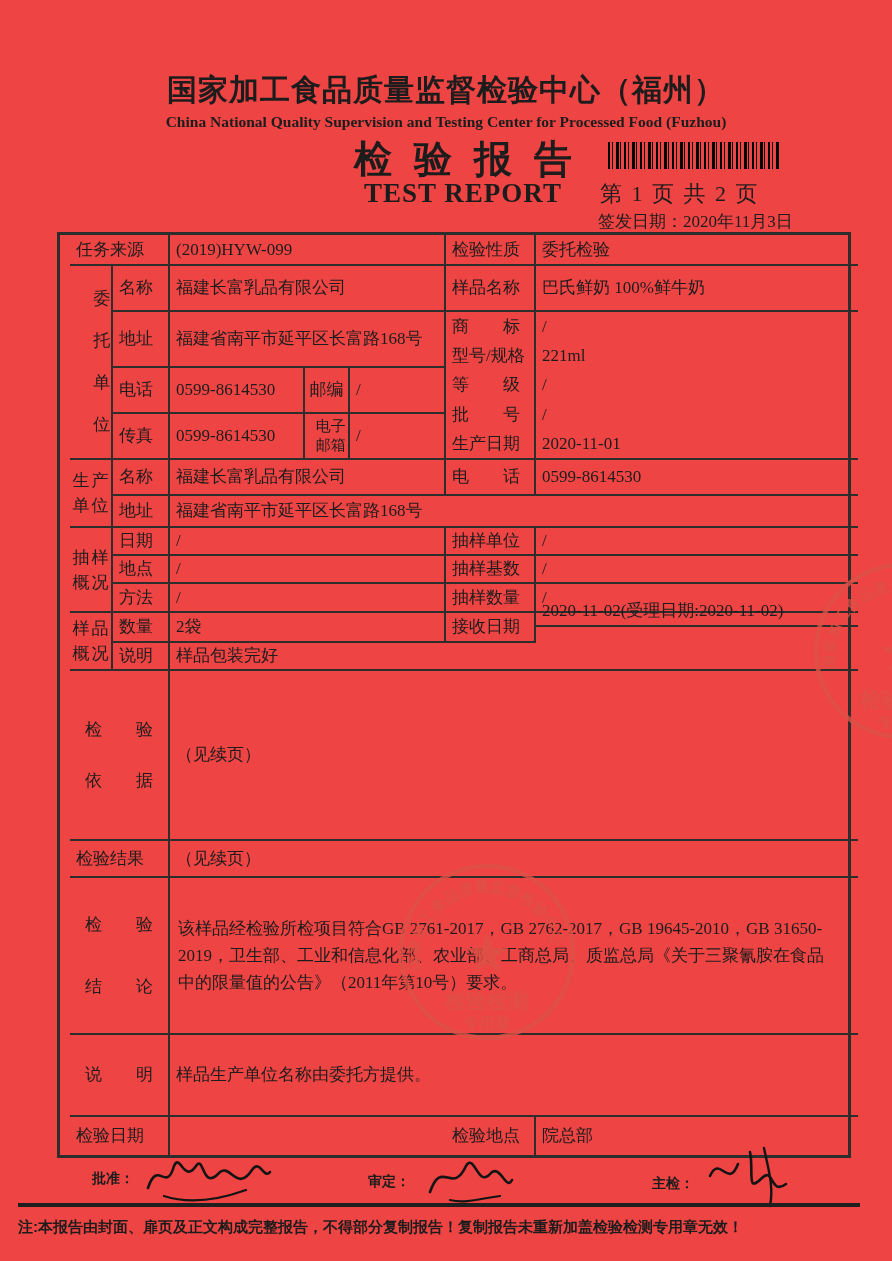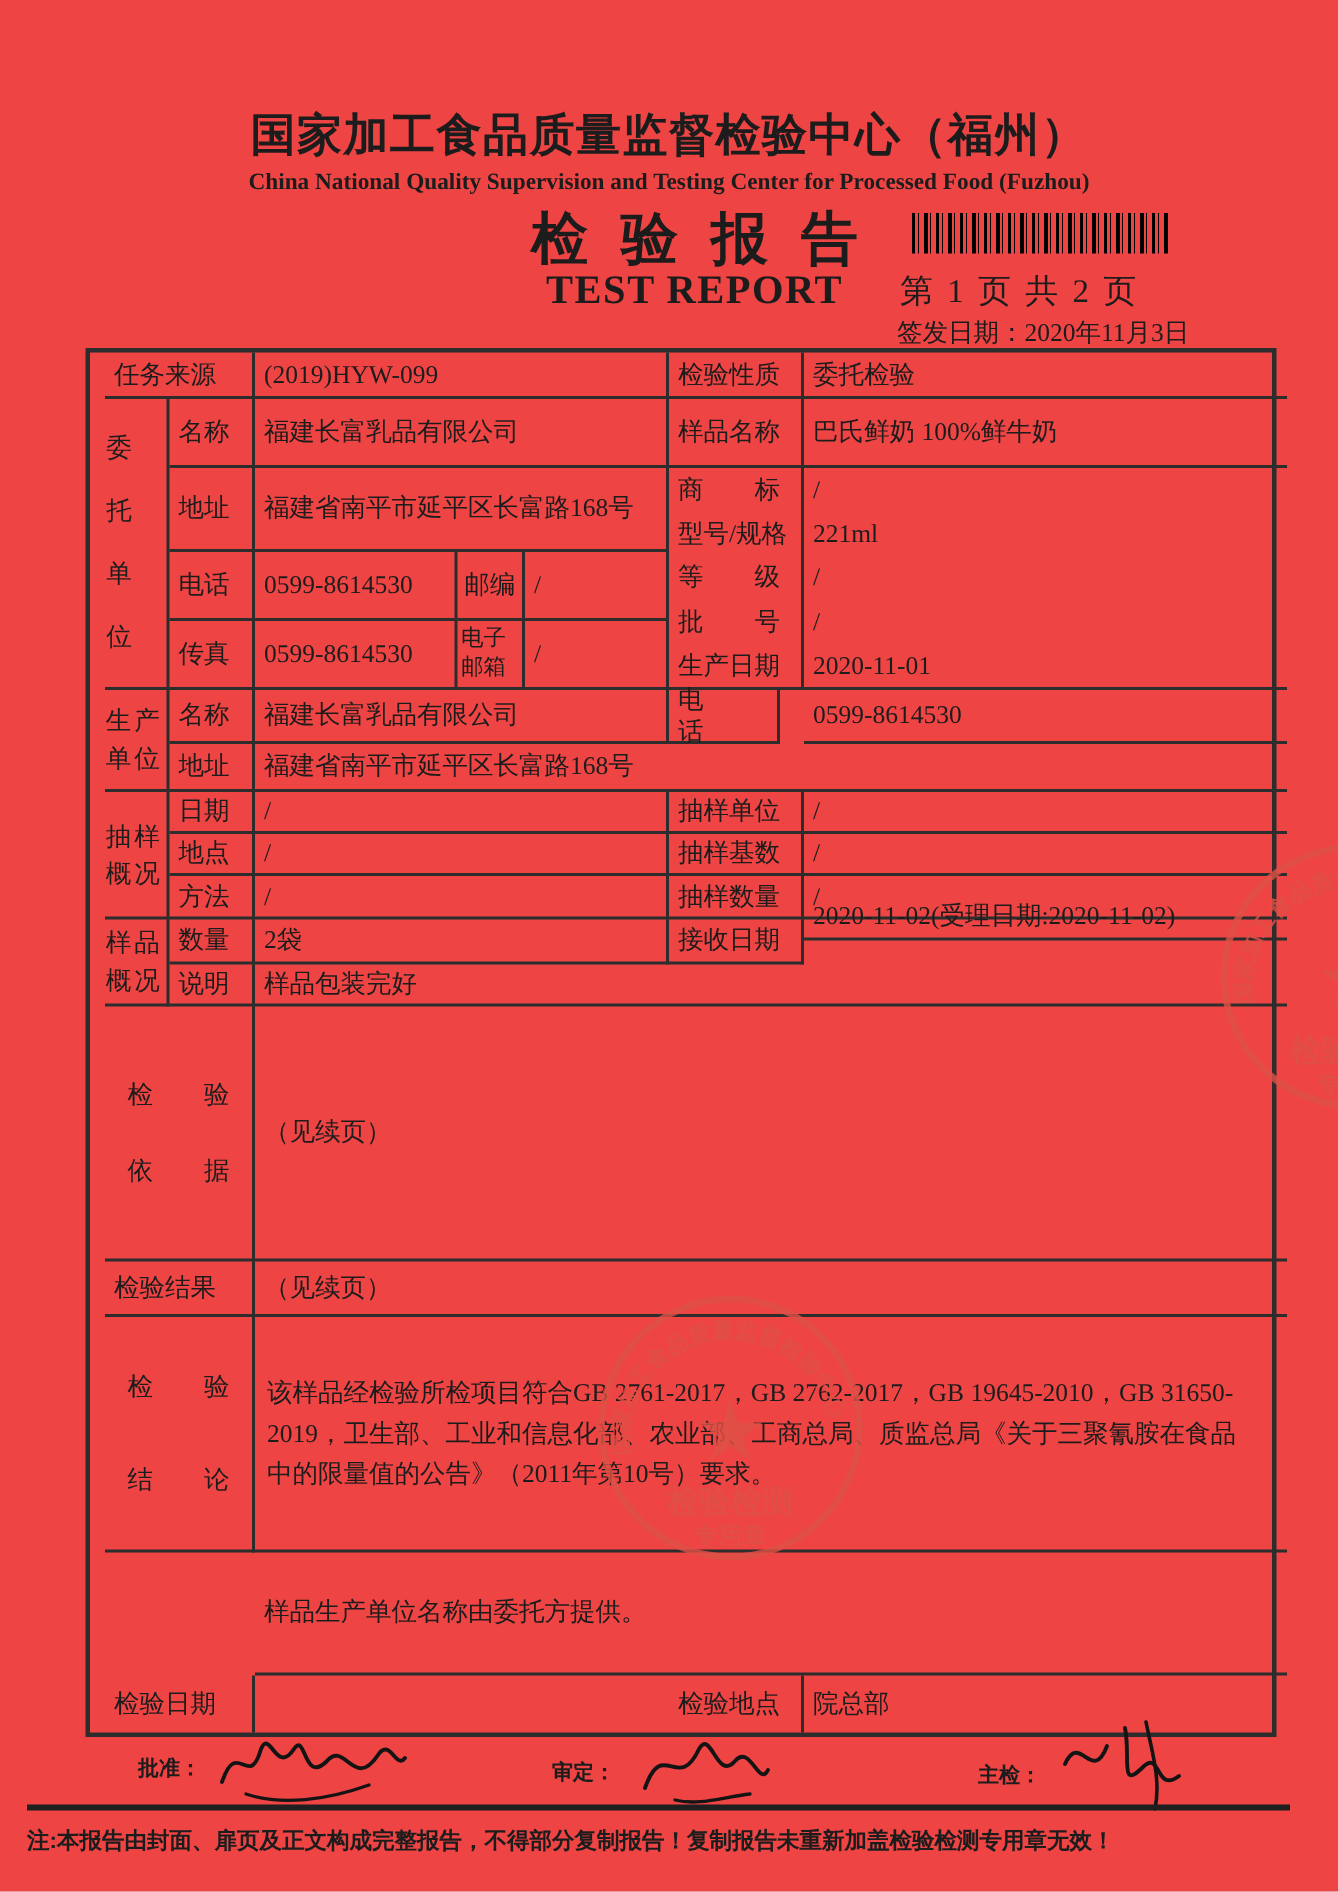--- a/index.html
+++ b/index.html
@@ -17,21 +17,21 @@
            background:repeating-linear-gradient(90deg,#000 0 2px,transparent 2px 4px,#000 4px 5px,transparent 5px 8px,#000 8px 11px,transparent 11px 12px,#000 12px 13px,transparent 13px 16px);}
   .pageinfo{position:absolute;left:600px;top:179px;font-size:22px;letter-spacing:2px;}
   .repno{position:absolute;left:60px;top:204px;font-size:17px;}
   .issue{position:absolute;left:598px;top:210px;font-size:17px;}
   
   #tbl{position:absolute;left:57px;top:232px;width:788px;height:920px;border:3px solid var(--ln);box-sizing:content-box;}
   .cell{position:absolute;box-sizing:border-box;border-right:2px solid var(--ln);border-bottom:2px solid var(--ln);
         display:flex;align-items:center;padding:0 6px;font-size:17px;line-height:1.25;margin-left:10px;}
   .nr{border-right:none;} .nb{border-bottom:none;}
   .ctr{justify-content:center;padding:0;text-align:center;}
-  .vwrap{justify-content:flex-start;padding:0;text-align:center;}
+  .vwrap{justify-content:flex-end;padding:0;text-align:center;}
   .vwrap span{display:inline-block;word-break:break-all;}
   .one{width:1.1em;line-height:42px;}
   .two{width:2.3em;line-height:25px;letter-spacing:2px;}
   .stack{flex-direction:column;align-items:stretch;padding:0;display:grid;grid-template-rows:repeat(5,1fr);text-align:right;}
   .stack>div{display:flex;align-items:center;padding:0 6px;}
   .biglab{flex-direction:column;justify-content:center;padding:0;text-align:center;}
   .biglab .l2{margin-top:30px;} .biglab.sm .l2{margin-top:40px;}
   .concl{align-items:center;padding:4px 26px 4px 8px;line-height:27px;}
   
   .sig-lbl{position:absolute;font-size:14px;font-weight:bold;font-family:"Liberation Sans","DejaVu Sans",sans-serif;}
@@ -95,21 +95,21 @@
       <div>/</div>
       <div>/</div>
       <div>2020-11-01</div>
     </div>
 
     <div class="cell vwrap" style="left:0;top:225px;width:43px;height:68px;">
         <span class="two">生产单位</span>
       </div>
     <div class="cell" style="left:43px;top:225px;width:57px;height:36px;">名称</div>
     <div class="cell" style="left:100px;top:225px;width:276px;height:36px;">福建长富乳品有限公司</div>
-    <div class="cell" style="left:376px;top:225px;width:74px;height:36px;">电　　话</div>
+    <div class="cell" style="left:376px;top:225px;width:90px;height:36px;">电　　话</div>
     <div class="cell nr" style="left:466px;top:225px;width:322px;height:36px;">0599-8614530</div>
     <div class="cell" style="left:43px;top:261px;width:57px;height:32px;">地址</div>
     <div class="cell nr" style="left:100px;top:261px;width:688px;height:32px;">福建省南平市延平区长富路168号</div>
 
     <div class="cell vwrap" style="left:0;top:293px;width:43px;height:85px;">
         <span class="two">抽样概况</span>
       </div>
     <div class="cell" style="left:43px;top:293px;width:57px;height:28px;">日期</div>
     <div class="cell" style="left:100px;top:293px;width:276px;height:28px;">/</div>
     <div class="cell" style="left:376px;top:293px;width:90px;height:28px;">抽样单位</div>
@@ -141,20 +141,21 @@
 
     <div class="cell" style="left:0;top:606px;width:100px;height:37px;">检验结果</div>
     <div class="cell nr" style="left:100px;top:606px;width:688px;height:37px;">（见续页）</div>
 
     <div class="cell biglab sm" style="left:0;top:643px;width:100px;height:157px;">
       <div>检　　验</div>
       <div class="l2">结　　论</div>
     </div>
     <div class="cell nr concl" style="left:100px;top:643px;width:688px;height:157px;">该样品经检验所检项目符合GB 2761-2017，GB 2762-2017，GB 19645-2010，GB 31650-2019，卫生部、工业和信息化部、农业部、工商总局、质监总局《关于三聚氰胺在食品中的限量值的公告》（2011年第10号）要求。</div>
 
+    <div class="cell ctr" style="left:0;top:800px;width:100px;height:82px;">说　　明</div>
     <div class="cell nr" style="left:100px;top:800px;width:688px;height:82px;">样品生产单位名称由委托方提供。</div>
 
     <div class="cell nb" style="left:0;top:882px;width:100px;height:38px;">检验日期</div>
     <div class="cell nb" style="left:376px;top:882px;width:90px;height:38px;">检验地点</div>
     <div class="cell nr nb" style="left:466px;top:882px;width:322px;height:38px;">院总部</div>
   </div>
 
   <div class="sig-lbl" style="left:92px;top:1170px;">批准：</div>
   <svg class="stamp" style="left:140px;top:1148px;opacity:1;" width="135" height="58" viewBox="0 0 135 58">
     <path d="M8,40 C18,10 26,46 34,18 C40,4 44,36 56,18 C64,6 62,42 78,26 C90,12 96,46 112,22 C120,10 124,32 130,24" fill="none" stroke="#141414" stroke-width="2.6" stroke-linecap="round"></path>

